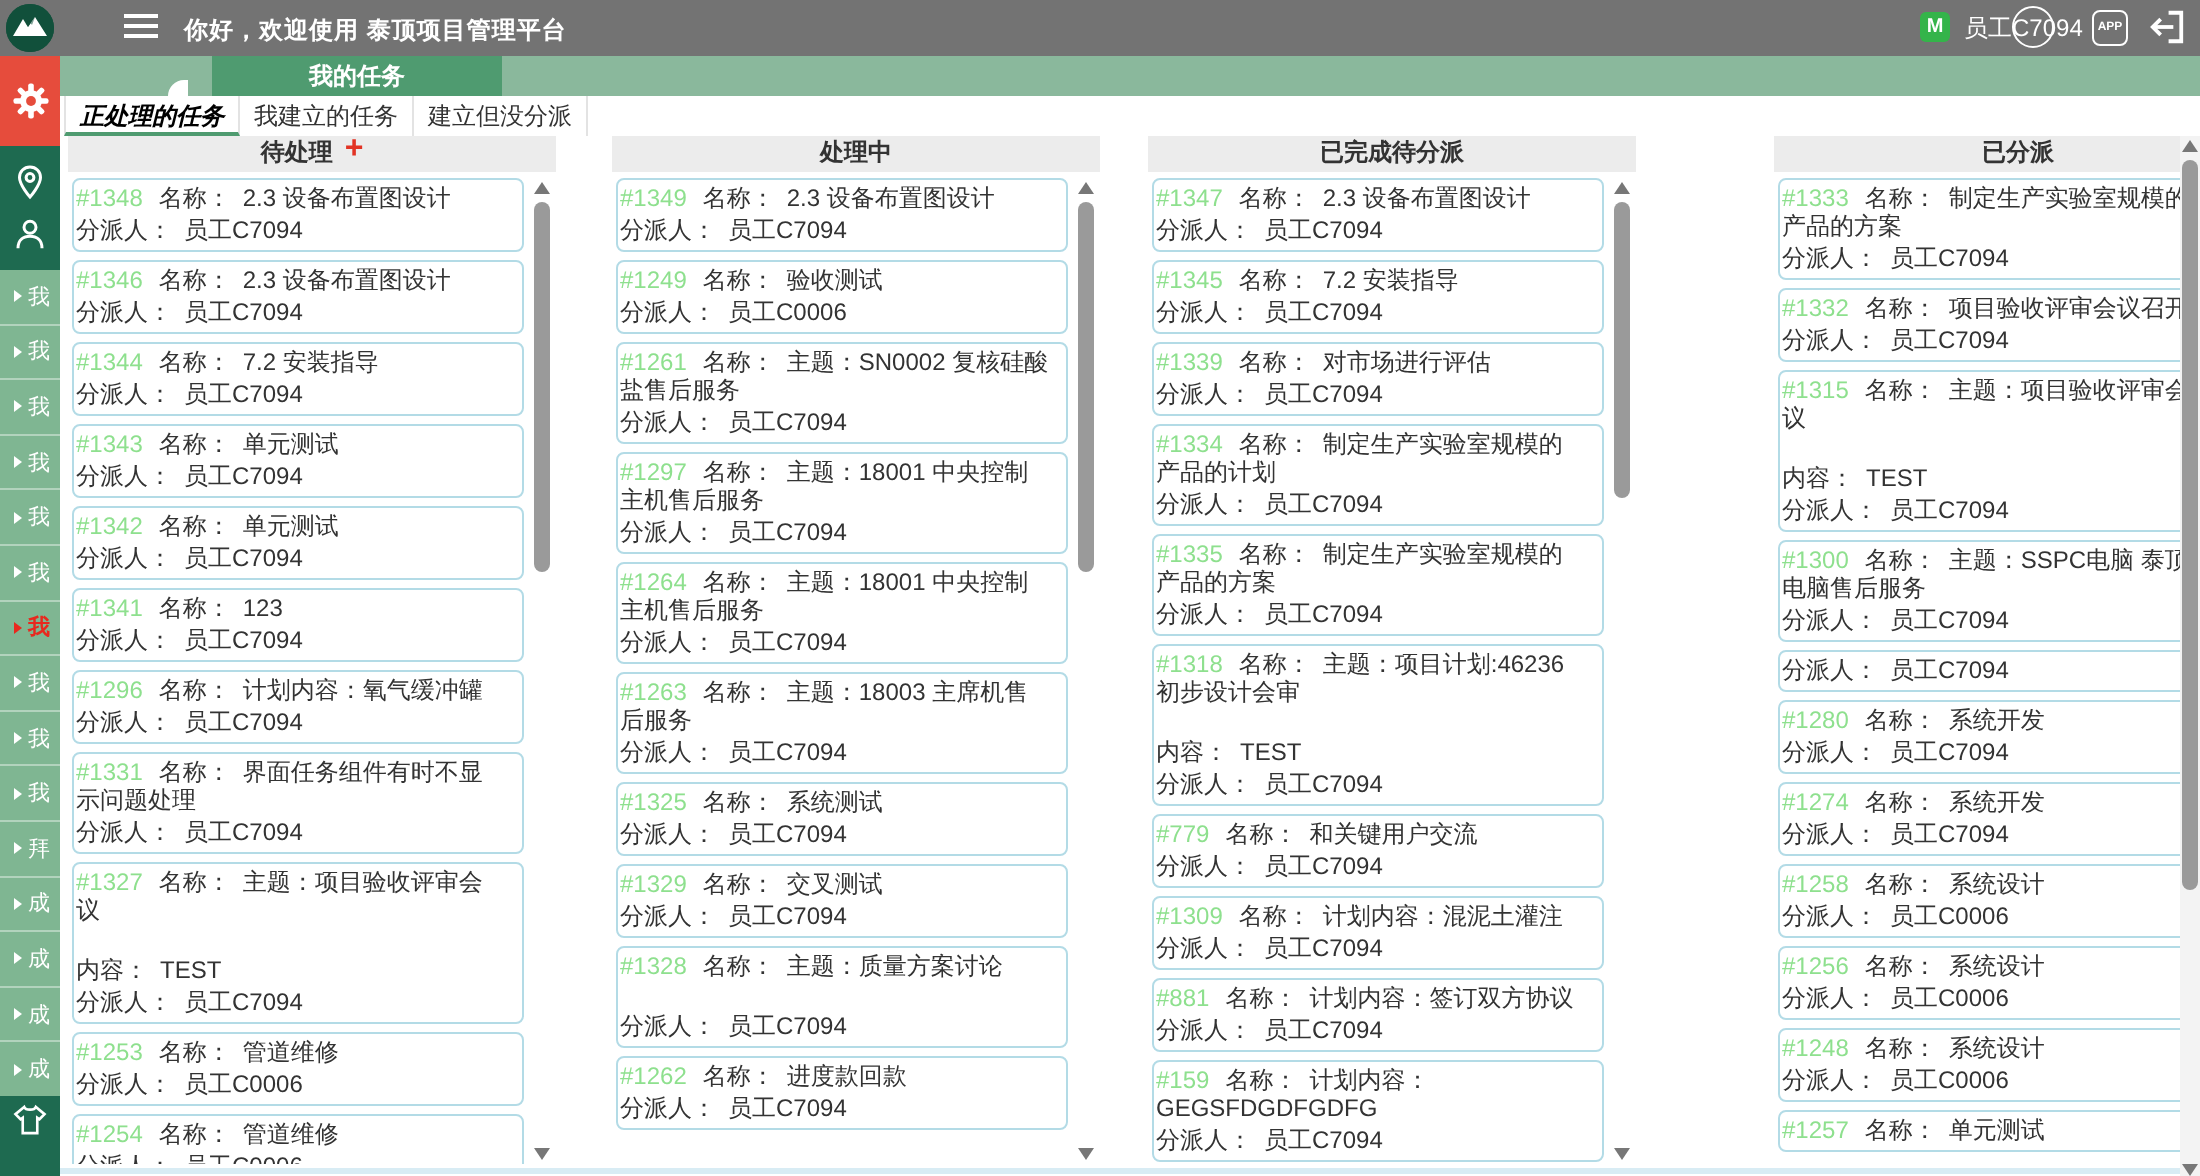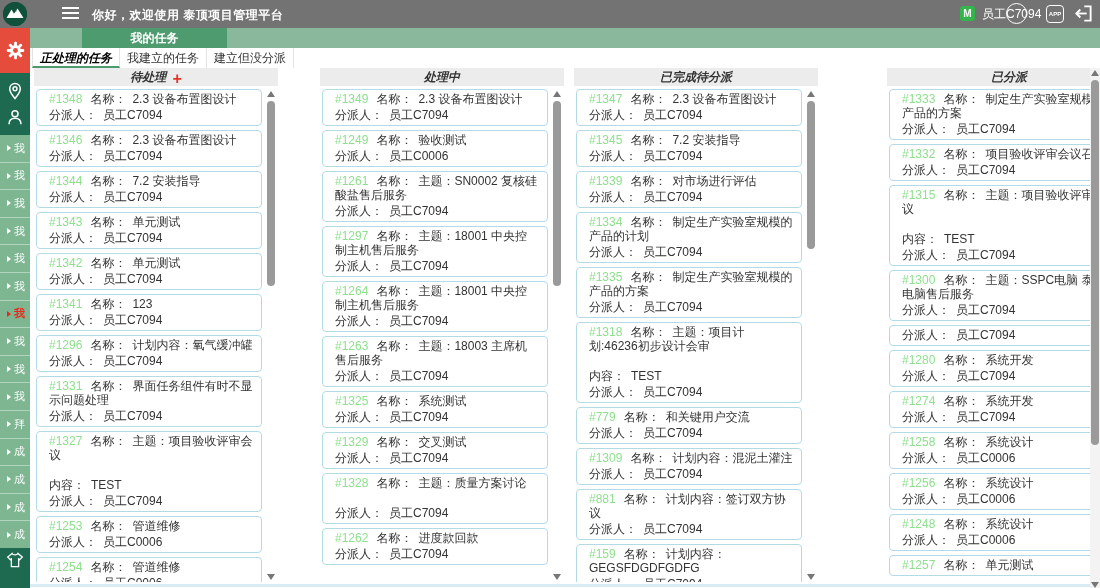--- a/index.html
+++ b/index.html
@@ -19,21 +19,21 @@
   .uwrap { position:absolute; left:982px; top:4px; height:20px; color:#fff; font-size:12px; line-height:20px; }
   .uring { position:absolute; left:24px; top:-1px; width:21px; height:21px; border:1.5px solid #fff; border-radius:50%; }
   .appicon { position:absolute; left:1046px; top:5px; width:18px; height:18px; border:1.5px solid #fff;
              border-radius:4px; color:#fff; font-size:6px; font-weight:bold;
              display:flex; align-items:center; justify-content:center; cursor:pointer; }
   .logouticon { position:absolute; left:1074px; top:4px; cursor:pointer; }
 
   
   .greenbar { position:absolute; left:30px; top:28px; width:1070px; height:20px; background:#8ab89c; }
   .corner { position:absolute; left:54px; top:12px; width:10px; height:8px; background:#fff; border-top-left-radius:8px; }
-  .pagetab { position:absolute; left:52px; top:0; width:145px; height:20px; background:#4f9b70;
+  .pagetab { position:absolute; left:76px; top:0; width:145px; height:20px; background:#4f9b70;
              color:#fff; font-size:12px; font-weight:bold; text-align:center; line-height:20px; }
 
   
   .subbar { position:absolute; left:30px; top:48px; width:1070px; height:21px; background:#fff;
             display:flex; align-items:stretch; padding-left:2px; border-bottom:1px solid #f0f0f0; }
   .subtab { font-size:12px; color:#333; padding:0 7px; line-height:20px; border-right:1px solid #e3e3e3;
             cursor:pointer; white-space:nowrap; }
   .subtab:first-child { border-left:1px solid #e3e3e3; }
   .subtab.active { color:#000; border-bottom:2px solid #4f9b70; font-weight:bold;font-style:italic; }
 
@@ -51,25 +51,25 @@
   .side-item .tri { width:0; height:0; border-left:4px solid #fff; border-top:3.5px solid transparent;
                     border-bottom:3.5px solid transparent; margin-right:3px; flex:none; }
   .side-item.hl { color:#e8281e; font-weight:bold; }
   .side-item.hl .tri { border-left-color:#e8281e; }
   .side-foot { position:absolute; left:0; top:548px; width:30px; height:40px; background:#1e6a50;
                display:flex; justify-content:center; padding-top:4px; cursor:pointer; }
 
   
   .board { position:absolute; left:30px; top:68px; width:1060px; height:520px; background:#fff; }
   .col { position:absolute; top:0; width:244px; height:516px; }
-  .col-header { height:18px; background:#ececec; display:flex; align-items:flex-end; justify-content:center;
-                font-size:12px; font-weight:bold; color:#333; gap:6px;font-style:italic; }
+  .col-header { height:18px; background:#ececec; display:flex; align-items:flex-start; justify-content:center;
+                font-size:12px; font-weight:bold; color:#333; gap:6px; }
   .plus { color:#e23324; font-size:16px; font-weight:bold; line-height:14px; cursor:pointer; }
   .col-body { position:absolute; left:2px; right:16px; top:21px; bottom:2px; overflow:hidden; }
-  .card { background:#fff; border:1px solid #b3dbe6; border-radius:4px; padding:1px 8px 2px 12px;
+  .card { background:#fff; border:1px solid #b3dbe6; border-radius:4px; padding:1px 8px 2px 1px;
           margin-bottom:4px; font-size:12px; line-height:14px; color:#333; cursor:pointer; }
   .card div { padding:1px 0; }
   .cid { color:#8ee08e; margin-right:8px; }
   .lab { margin-right:6px; }
   .blank { height:14px; }
 
   
   .col-sb { position:absolute; right:2px; top:21px; bottom:4px; width:10px; }
   .sb-thumb { position:absolute; left:1px; width:8px; background:#9a9a9a; border-radius:4px; cursor:pointer; }
   .arr-up, .arr-dn { position:absolute; left:1px; width:0; height:0;
@@ -270,21 +270,21 @@
           <div><span class="cid">#1254</span><span class="lab">名称：</span><span>管道维修</span></div>
           <div><span class="lab">分派人：</span><span>员工C0006</span></div>
         </div>
       </div>
       <div class="col-sb">
         <div class="arr-up"></div>
         <div class="sb-thumb" style="top: 12px; height: 185px;"></div>
         <div class="arr-dn"></div>
       </div>
     </div>
-    <div class="col" style="left: 290px;">
+    <div class="col" style="left: 276px;">
       <div class="col-header">
         <span>处理中</span>
       </div>
       <div class="col-body">
         <div class="card">
           <div><span class="cid">#1349</span><span class="lab">名称：</span><span>2.3 设备布置图设计</span></div>
           <div><span class="lab">分派人：</span><span>员工C7094</span></div>
         </div>
         <div class="card">
           <div><span class="cid">#1249</span><span class="lab">名称：</span><span>验收测试</span></div>

